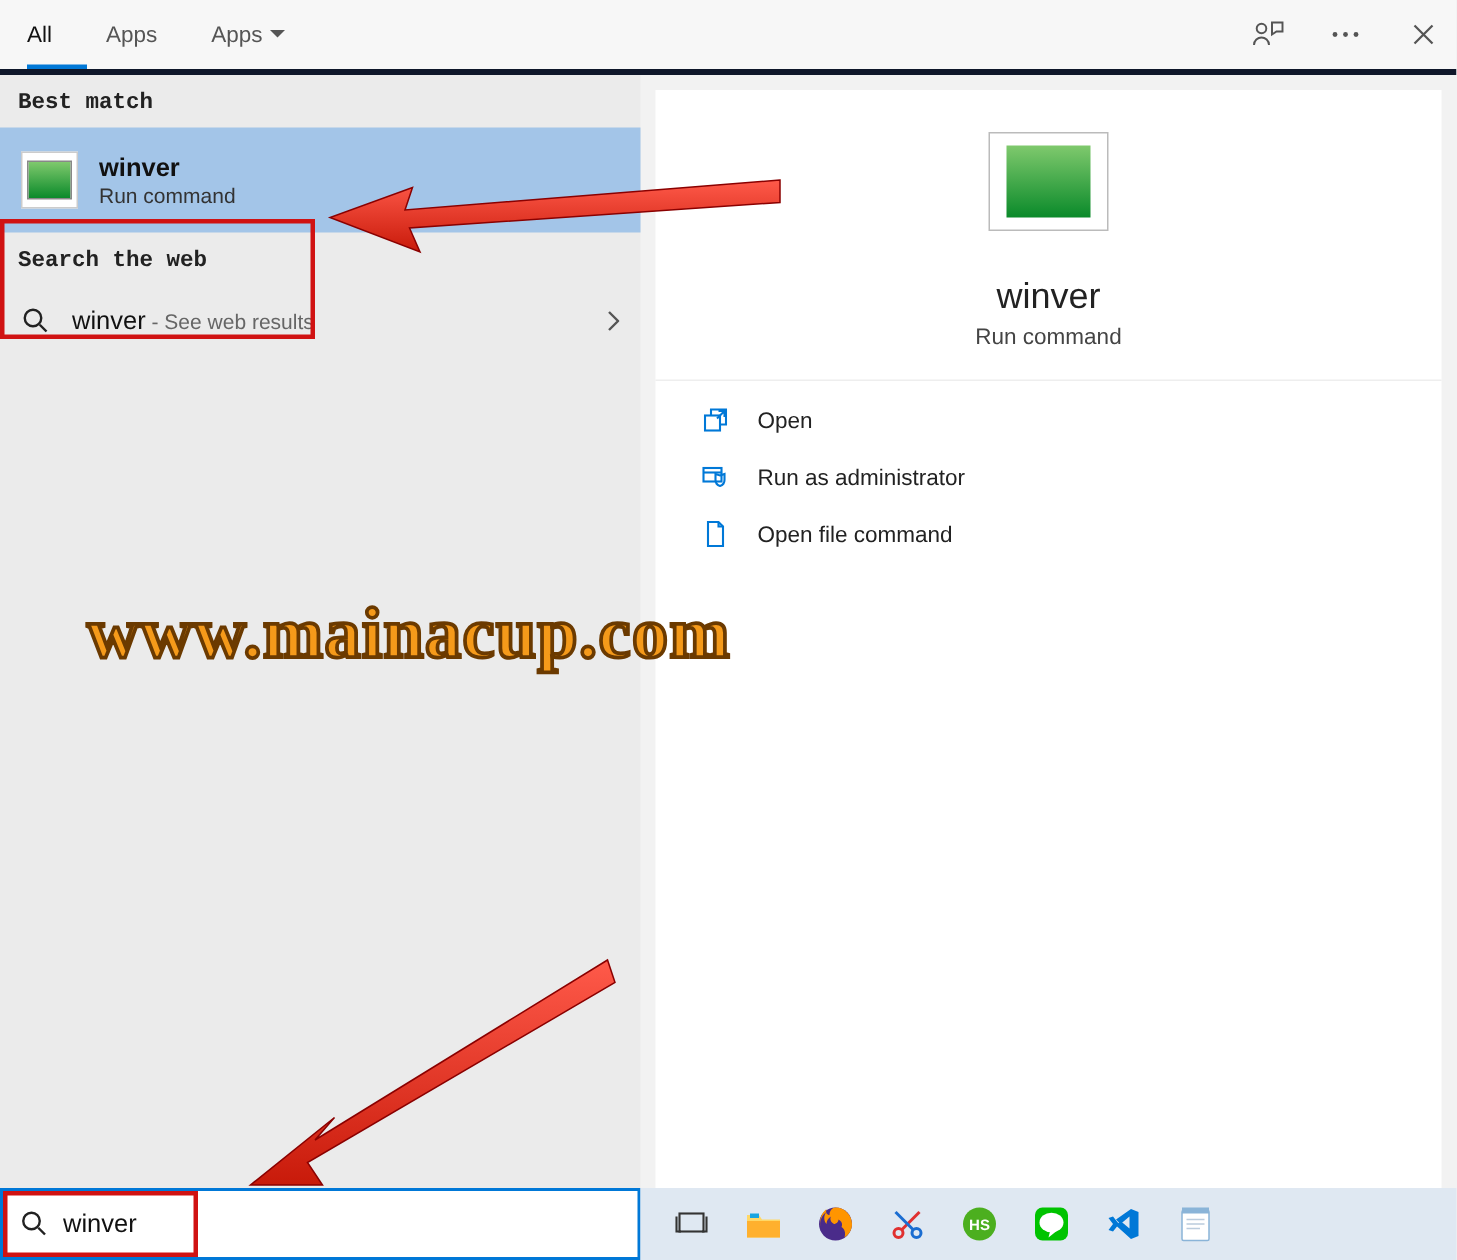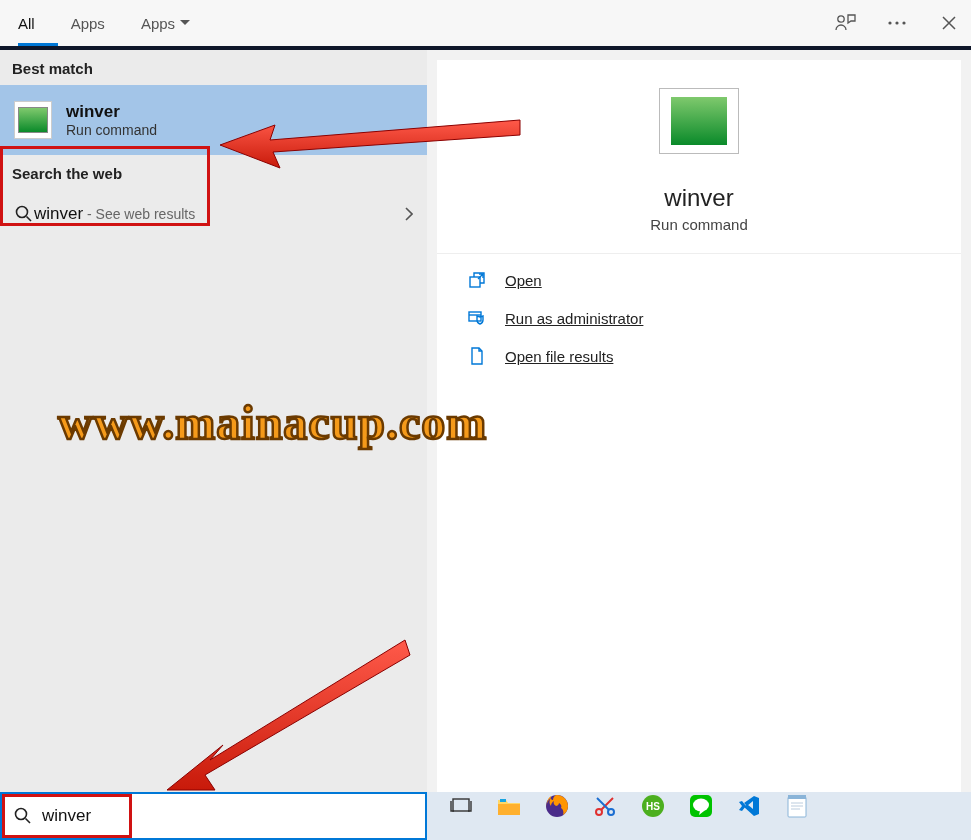--- a/index.html
+++ b/index.html
@@ -10,50 +10,50 @@
   .tabbar .tab { padding:0 18px; height:50px; display:flex; align-items:center; color:#555; font-size:15px; cursor:pointer; }
   .tabbar .tab.active { color:#111; font-weight:500; }
   .tabbar .tab.active::after { content:""; position:absolute; bottom:0; height:3px; background:#0078d7; width:40px; left:18px; }
   .tabbar .chevron { margin-left:5px; }
   .top-icons { position:absolute; right:10px; display:flex; gap:28px; align-items:center; color:#555; }
   .top-icons .icon-btn { width:24px; height:24px; display:flex; align-items:center; justify-content:center; cursor:pointer;}
 
   .body { display:flex; height:calc(100% - 50px - 48px); }
 
   .left { width:427px; background:#ebebeb; position:relative; display:flex; flex-direction:column;}
-  .section-label { font-weight:600; color:#222; font-size:15px; padding:10px 12px 8px; }
+  .section-label { font-weight:600; color:#222; font-size:15px; padding:10px 12px 8px;font-family:Liberation Mono, monospace; }
   .bestmatch-item { background:#a3c5e8; height:70px; display:flex; align-items:center; padding:0 14px; gap:14px; cursor:pointer;}
   .bestmatch-item .app-icon { width:38px; height:38px; background:#fff; border:1px solid #ccc; display:flex; align-items:center; justify-content:center; }
   .bestmatch-item .app-icon .inner { width:30px; height:26px; background:linear-gradient(to top,#0a8a2a,#7fc96d); border:1px solid #888;}
   .bestmatch-item .txt .title { font-size:17px; font-weight:600; color:#111;}
   .bestmatch-item .txt .sub { font-size:14px; color:#333;}
   .red-box-1 { position:absolute; left:0; top:96px; width:210px; height:80px; border:3px solid #d01212; pointer-events:none;}
   
-  .webrow { display:flex; align-items:center; height:48px; padding:0 14px; gap:0; cursor:pointer;}
+  .webrow { display:flex; align-items:center; height:48px; padding:0 14px; gap:14px; cursor:pointer;}
   .webrow .search-ico { width:20px; height:20px; display:flex; align-items:center; justify-content:center;}
   .webrow .label { font-size:17px; color:#111;}
   .webrow .label .light { color:#666; font-size:14px;}
   .webrow .chev { margin-left:auto; color:#555;}
 
   .right { flex:1; background:#fff; margin:10px 10px 0 10px; display:flex; flex-direction:column;}
   .preview-top { display:flex; flex-direction:column; align-items:center; padding:28px 0 20px; border-bottom:1px solid #eee;}
   .preview-top .big-icon { width:80px; height:66px; background:#fff; border:1px solid #bbb; display:flex; align-items:center; justify-content:center;}
   .preview-top .big-icon .bi-inner { width:56px; height:48px; background:linear-gradient(to top,#0a8a2a,#7fc96d);}
   .preview-top .ptitle { margin-top:30px; font-size:24px; color:#222;}
   .preview-top .psub { font-size:15px; color:#444; margin-top:4px;}
   .actions { padding:16px 30px; display:flex; flex-direction:column; gap:18px;}
-  .action { display:flex; align-items:center; gap:18px; color:#222; font-size:15px; cursor:pointer;text-decoration:underline;}
+  .action { display:flex; align-items:center; gap:18px; color:#222; font-size:15px; cursor:pointer;}
   .action .aico { width:20px; height:20px; display:flex; align-items:center; justify-content:center; color:#0078d7;}
 
   
   .bottom { position:absolute; bottom:0; left:0; width:971px; height:48px; display:flex;}
   .search-wrap { width:427px; height:48px; background:#fff; border:2px solid #0078d7; display:flex; align-items:center; padding:0 12px; gap:10px;}
   .search-wrap input { border:none; outline:none; font-size:17px; flex:1; color:#111; background:transparent;}
   .red-box-2 { position:absolute; left:2px; bottom:2px; width:130px; height:44px; border:3px solid #d01212; pointer-events:none;}
-  .taskbar { flex:1; background:#dfe8f2; display:flex; gap:20px; padding:0 20px;}
+  .taskbar { flex:1; background:#dfe8f2; display:flex; align-items:center; gap:20px; padding:0 20px;}
   .tb-icon { width:28px; height:28px; display:flex; align-items:center; justify-content:center;}
 
   
   .arrow { position:absolute; pointer-events:none;}
   .watermark { position:absolute; left:58px; top:395px; font-size:48px; font-weight:700; color:#f59a1a; -webkit-text-stroke:2.5px #6b3a00; letter-spacing:1px; font-family: Georgia, 'Times New Roman', serif; pointer-events:none;}
 
   svg { display:block; }
 </style>
 </head>
 <body>
@@ -154,21 +154,21 @@
         </span>
         <span>Run as administrator</span>
       </div>
       <div class="action">
         <span class="aico">
           <svg width="14" height="18" viewBox="0 0 14 18" fill="none" stroke="#0078d7" stroke-width="1.4">
               <path d="M2 1h7l3 3v13H2z"></path>
               <path d="M9 1v3h3"></path>
             </svg>
         </span>
-        <span>Open file results</span>
+        <span>Open file command</span>
       </div>
     </div>
   </div>
 </div>
 
 <div class="bottom">
   <div class="search-wrap">
     <span>
       <svg width="18" height="18" viewBox="0 0 18 18" fill="none" stroke="#222" stroke-width="1.6">
           <circle cx="7" cy="7" r="5.5"></circle>

